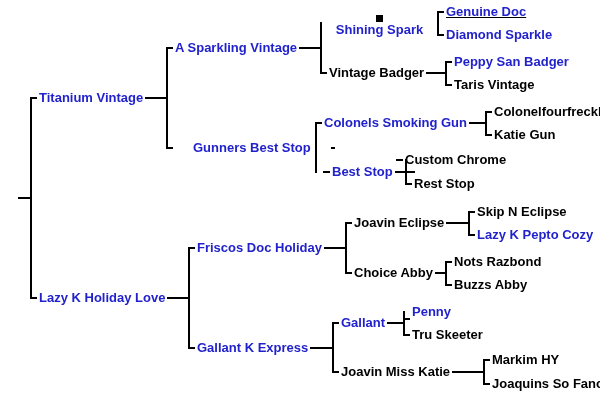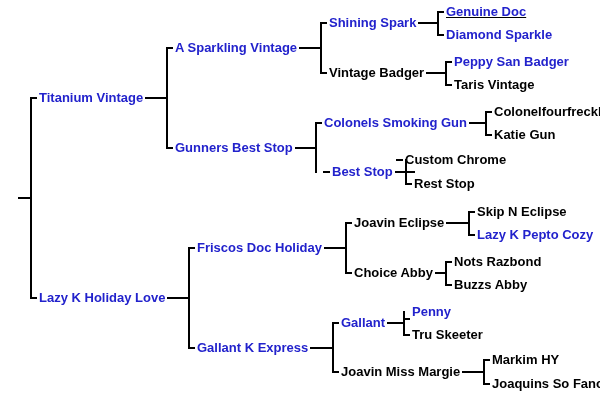--- a/index.html
+++ b/index.html
@@ -56,37 +56,37 @@
     <i class="dash"></i>
     <span class="nm link">A Sparkling Vintage</span>
     <i class="tail"></i>
   </div>
 
   <div class="node" style="left:30px;top:290px;width:160px;">
     <i class="dash"></i>
     <span class="nm link">Lazy K Holiday Love</span>
     <i class="tail"></i>
   </div>
-  <div class="node" style="left:166px;top:140px;width:151px;">
+  <div class="node" style="left:166px;top:140px;width:151px;gap:18px;">
     <i class="dash"></i>
     <span class="nm link">Gunners Best Stop</span>
     <i class="tail"></i>
   </div>
   <div class="node" style="left:188px;top:240px;width:159px;">
     <i class="dash"></i>
     <span class="nm link">Friscos Doc Holiday</span>
     <i class="tail"></i>
   </div>
   <div class="node" style="left:188px;top:340px;width:146px;">
     <i class="dash"></i>
     <span class="nm link">Gallant K Express</span>
     <i class="tail"></i>
   </div>
 
-  <div class="node" style="left:320px;top:15px;width:119px;">
+  <div class="node" style="left:320px;top:15px;width:119px;flex-direction:column;">
     <i class="dash"></i>
     <span class="nm link">Shining Spark</span>
     <i class="tail"></i>
   </div>
   <div class="node" style="left:320px;top:65px;width:127px;text-align:center;">
     <i class="dash"></i>
     <span class="nm plain">Vintage Badger</span>
     <i class="tail"></i>
   </div>
   <div class="node" style="left:315px;top:115px;width:172px;">
@@ -109,21 +109,21 @@
     <span class="nm plain">Choice Abby</span>
     <i class="tail"></i>
   </div>
   <div class="node" style="left:332px;top:315px;width:73px;">
     <i class="dash"></i>
     <span class="nm link">Gallant</span>
     <i class="tail"></i>
   </div>
   <div class="node" style="left:332px;top:364px;width:153px;">
     <i class="dash"></i>
-    <span class="nm plain">Joavin Miss Margie</span>
+    <span class="nm plain">Joavin Miss Katie</span>
     <i class="tail"></i>
   </div>
 
   <div class="node" style="left:437px;top:4px;text-decoration:underline;">
     <i class="dash"></i>
     <span class="nm link">Genuine Doc</span>
   </div>
   <div class="node" style="left:437px;top:27px;">
     <i class="dash"></i>
     <span class="nm link">Diamond Sparkle</span>

